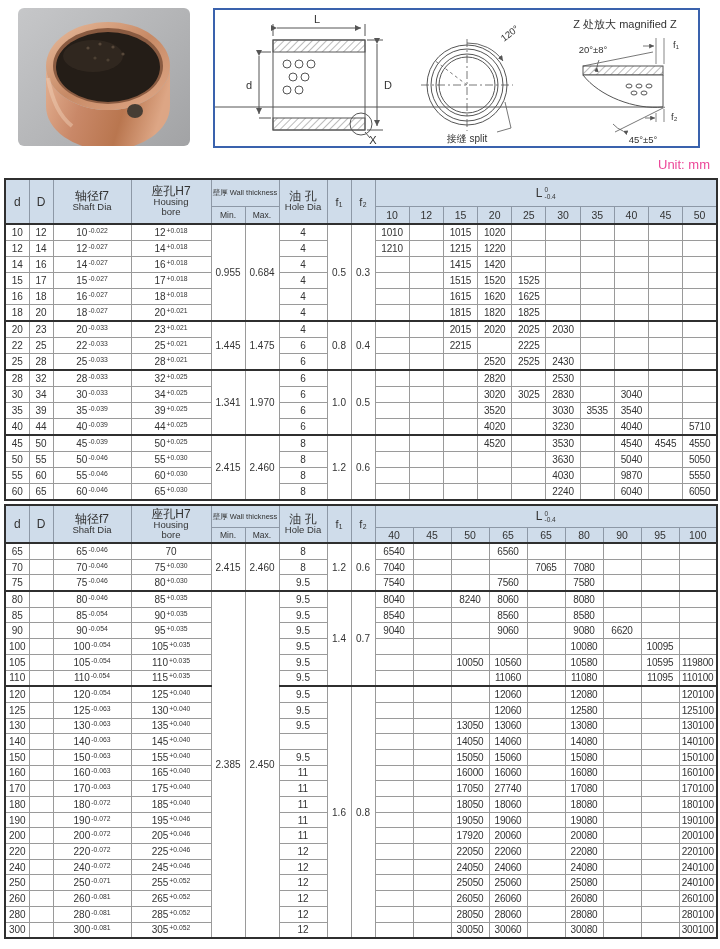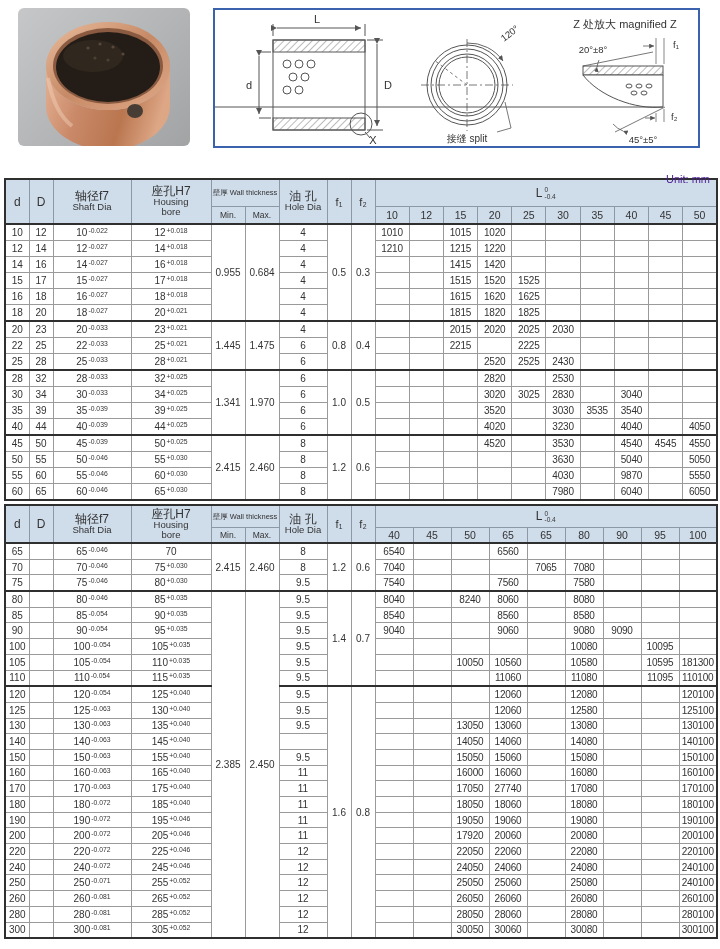--- a/index.html
+++ b/index.html
@@ -4,21 +4,21 @@
 <style>
   html,body{margin:0;padding:0;background:#fff;}
   body{font-family:"Liberation Sans","DejaVu Sans",sans-serif;color:#2b2b2b;}
   #page{position:relative;width:720px;height:949px;background:#fff;overflow:hidden;}
 
   
   #top{position:relative;height:176px;}
   .photo-panel{position:absolute;left:18px;top:8px;width:172px;height:138px;border-radius:6px;
     background:linear-gradient(135deg,#c6c7c9 0%,#b3b4b6 55%,#a2a3a5 100%);}
   .drawing-box{position:absolute;left:213px;top:8px;width:487px;height:140px;border:2px solid #3a62ad;background:#fff;box-sizing:border-box;}
-  .unit-label{position:absolute;right:10px;top:157px;font-size:11px;color:#4c1d95;margin-top:16px;}
+  .unit-label{position:absolute;right:10px;top:157px;font-size:13px;color:#ec4899;}
 
   
   table.spec{border-collapse:collapse;table-layout:fixed;width:712px;margin:0 4px;border:2px solid #2f2f2f;}
   #table1{margin-top:2px;}
   #table2{margin-top:3px;}
   table.spec th,table.spec td{border:1px solid #9a9a9a;text-align:center;vertical-align:middle;
     padding:0;overflow:hidden;white-space:nowrap;}
   table.spec thead th{background:#cfdcea;font-weight:normal;color:#333;border-color:#8d98a6;}
   table.spec thead{border-bottom:2px solid #2f2f2f;}
   #table1 thead tr:first-child th{height:26px;}
@@ -446,21 +446,21 @@
           <td>6</td>
           <td class="lc"></td>
           <td class="lc"></td>
           <td class="lc"></td>
           <td class="lc">4020</td>
           <td class="lc"></td>
           <td class="lc">3230</td>
           <td class="lc"></td>
           <td class="lc">4040</td>
           <td class="lc"></td>
-          <td class="lc">4050</td>
+          <td class="lc">5710</td>
         </tr>
         <tr class="gb">
           <td>45</td>
           <td>50</td>
           <td>45<span class="sup">-0.039</span></td>
           <td>50<span class="sup">+0.025</span></td>
           <td rowspan="4">2.415</td>
           <td rowspan="4">2.460</td>
           <td>8</td>
           <td rowspan="4">1.2</td>
@@ -514,21 +514,21 @@
           <td>60</td>
           <td>65</td>
           <td>60<span class="sup">-0.046</span></td>
           <td>65<span class="sup">+0.030</span></td>
           <td>8</td>
           <td class="lc"></td>
           <td class="lc"></td>
           <td class="lc"></td>
           <td class="lc"></td>
           <td class="lc"></td>
-          <td class="lc">7980</td>
+          <td class="lc">2240</td>
           <td class="lc"></td>
           <td class="lc">6040</td>
           <td class="lc"></td>
           <td class="lc">6050</td>
         </tr>
       </tbody>
   </table>
 
   <table class="spec" id="table2">
     <colgroup>
@@ -681,21 +681,21 @@
           <td></td>
           <td>90<span class="sup">-0.054</span></td>
           <td>95<span class="sup">+0.035</span></td>
           <td>9.5</td>
           <td class="lc">9040</td>
           <td class="lc"></td>
           <td class="lc"></td>
           <td class="lc">9060</td>
           <td class="lc"></td>
           <td class="lc">9080</td>
-          <td class="lc">9090</td>
+          <td class="lc">6620</td>
           <td class="lc"></td>
           <td class="lc"></td>
         </tr>
         <tr>
           <td>100</td>
           <td></td>
           <td>100<span class="sup">-0.054</span></td>
           <td>105<span class="sup">+0.035</span></td>
           <td>9.5</td>
           <td class="lc"></td>
@@ -715,21 +715,21 @@
           <td>110<span class="sup">+0.035</span></td>
           <td>9.5</td>
           <td class="lc"></td>
           <td class="lc"></td>
           <td class="lc">10050</td>
           <td class="lc">10560</td>
           <td class="lc"></td>
           <td class="lc">10580</td>
           <td class="lc"></td>
           <td class="lc">10595</td>
-          <td class="lc">181300</td>
+          <td class="lc">119800</td>
         </tr>
         <tr>
           <td>110</td>
           <td></td>
           <td>110<span class="sup">-0.054</span></td>
           <td>115<span class="sup">+0.035</span></td>
           <td>9.5</td>
           <td class="lc"></td>
           <td class="lc"></td>
           <td class="lc"></td>

